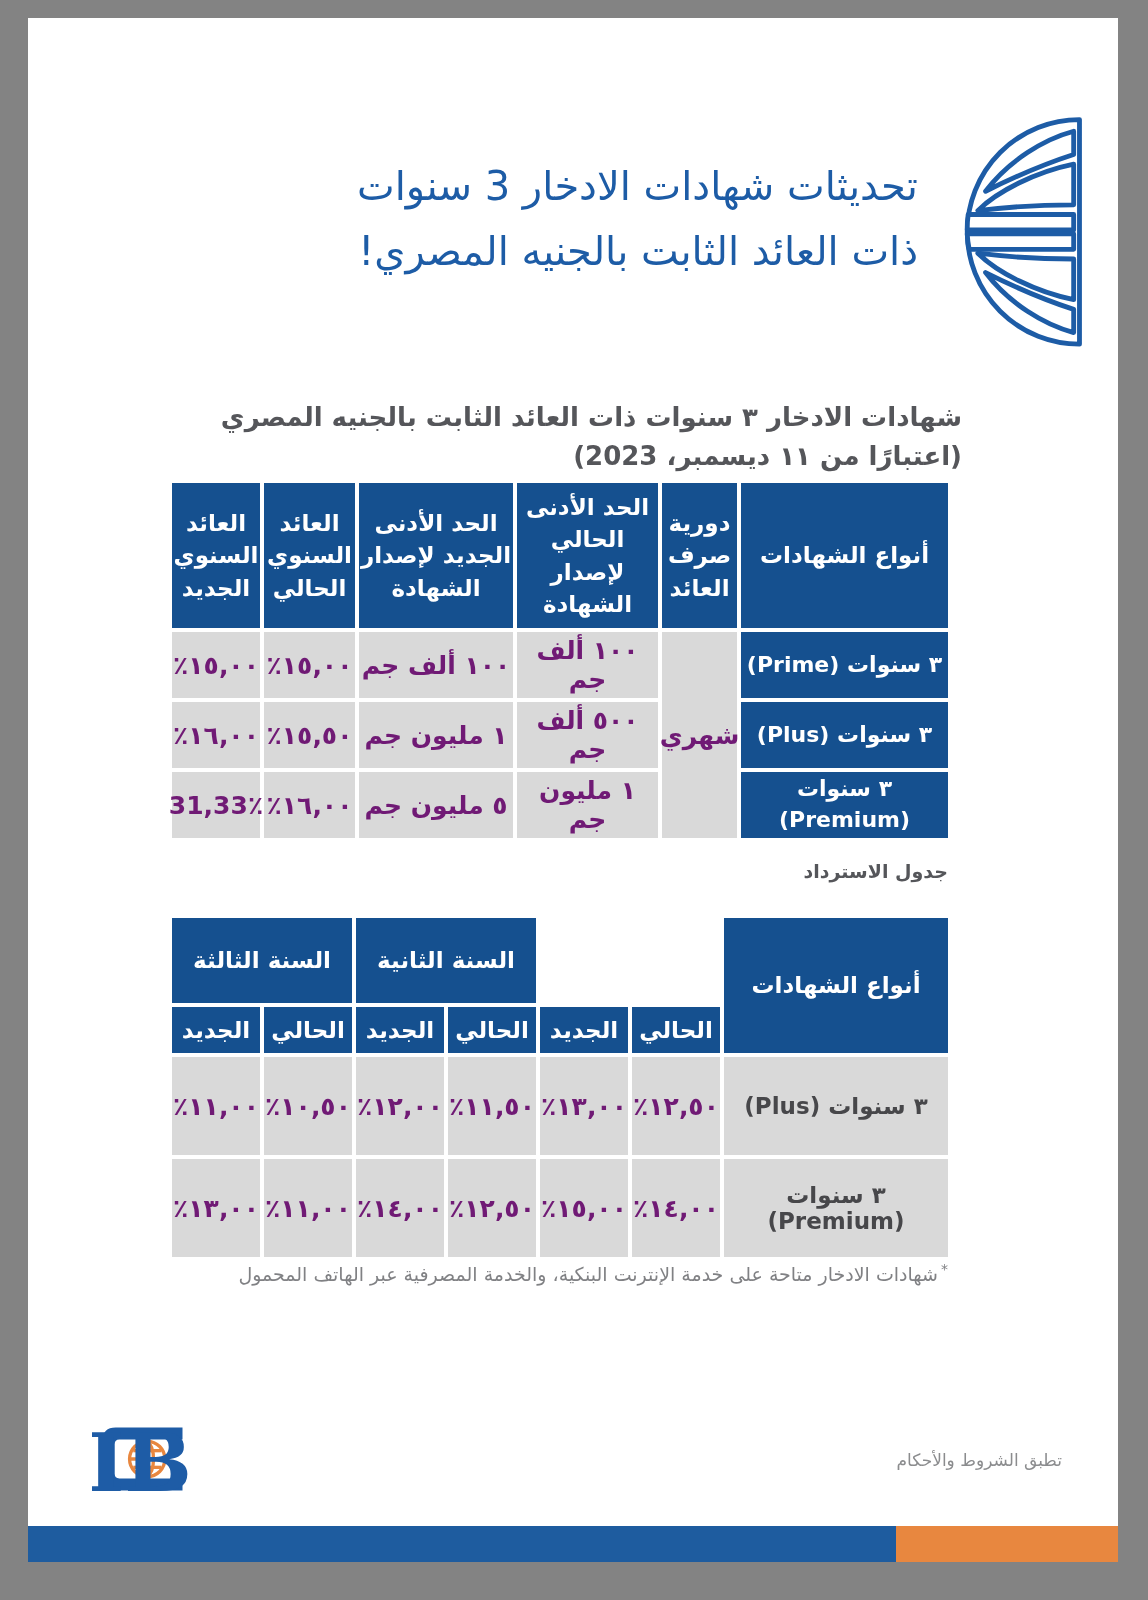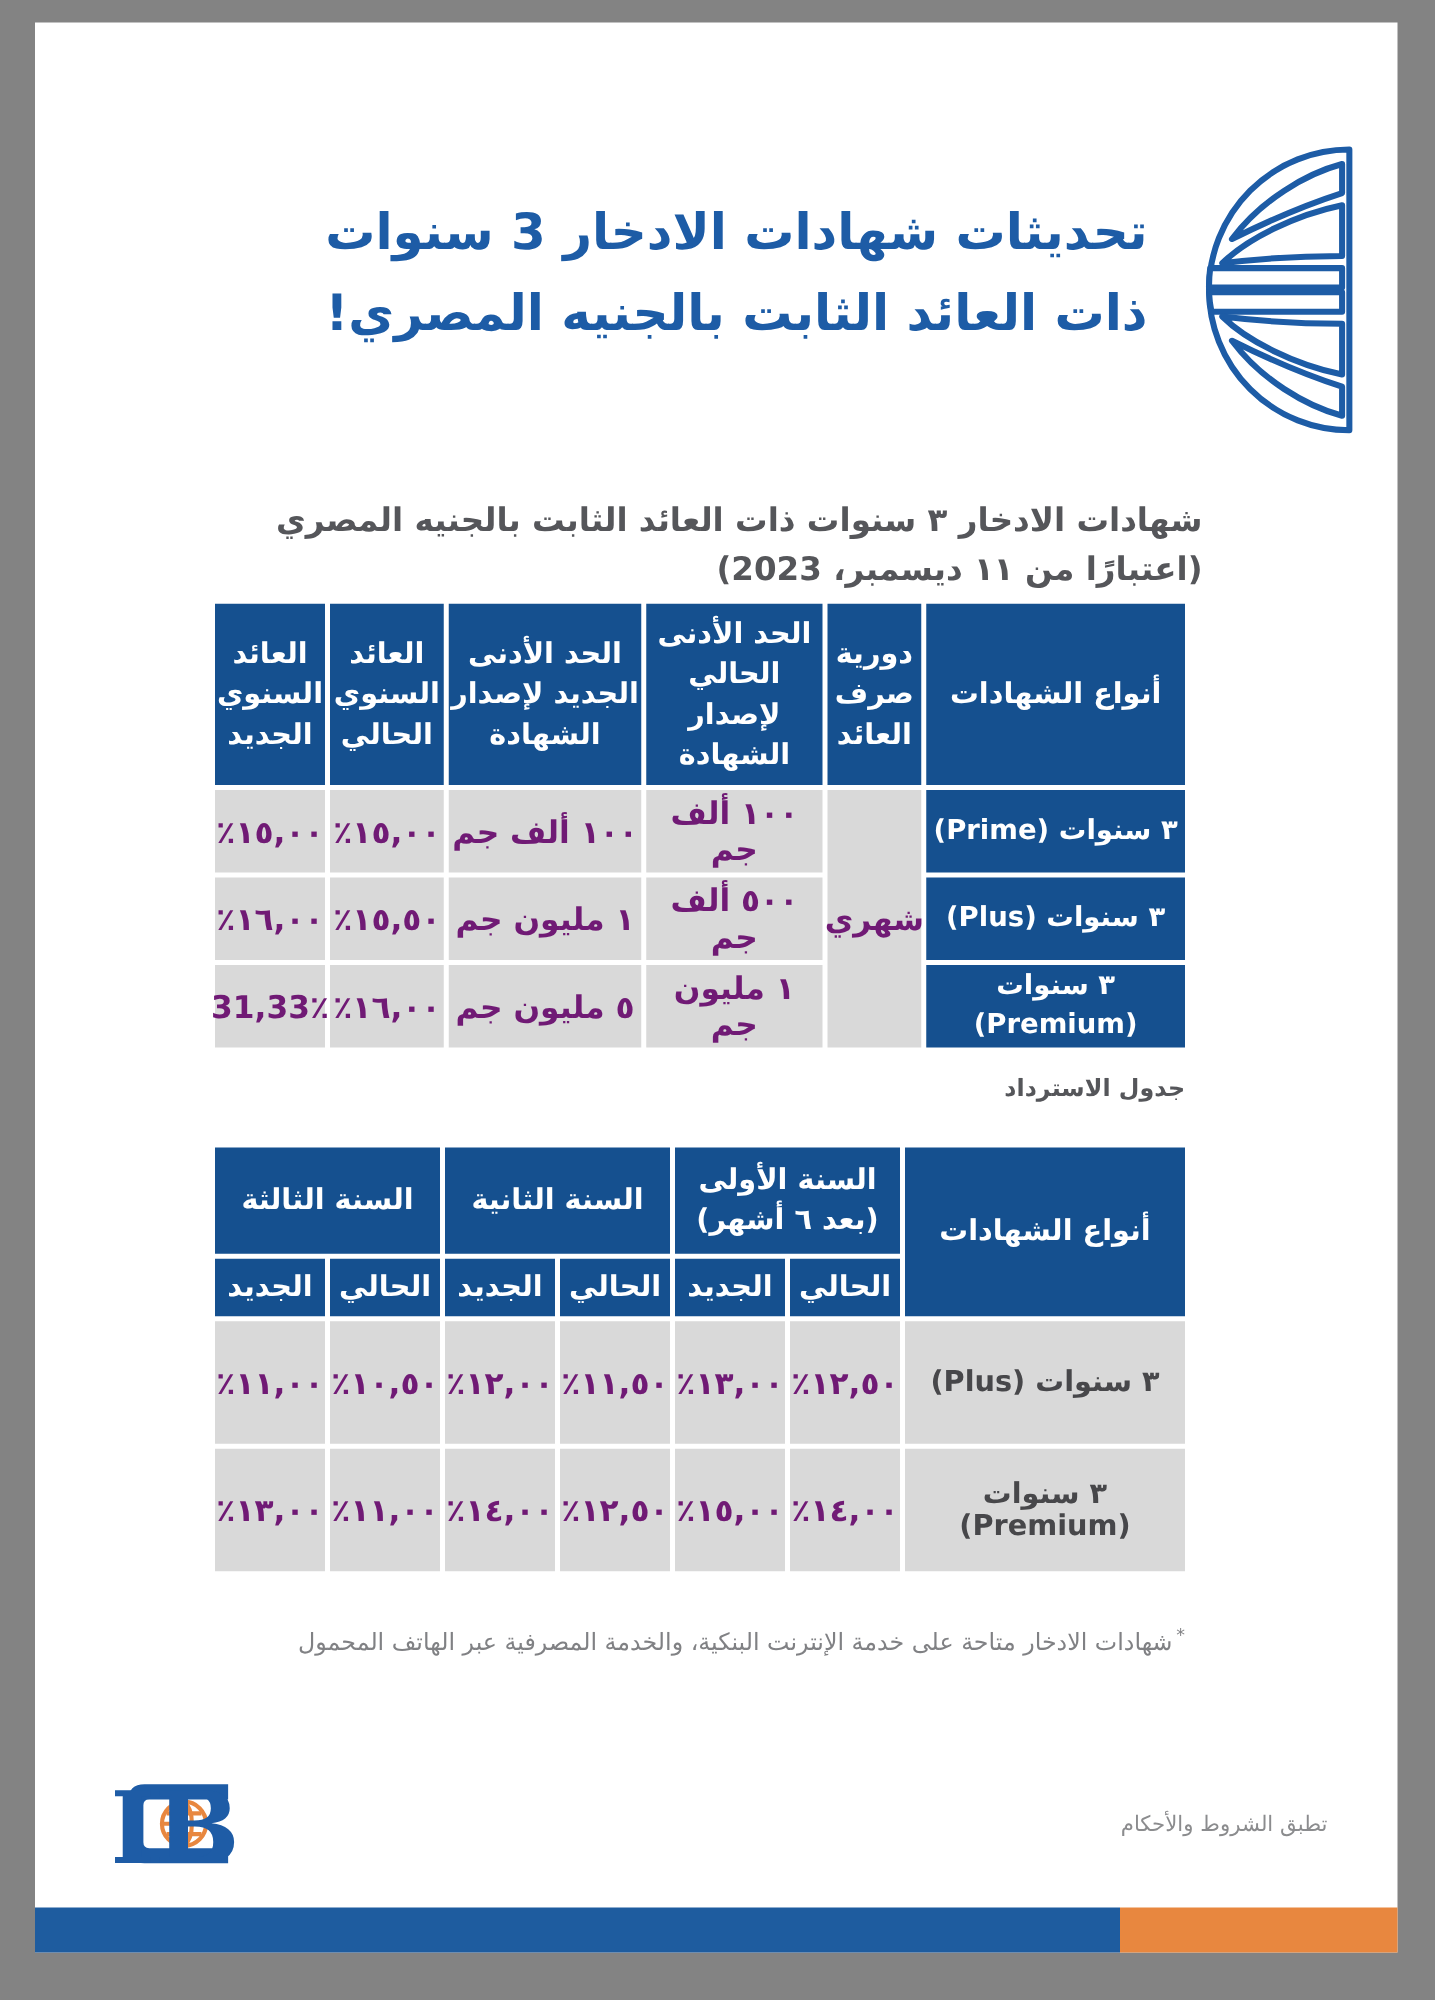--- a/index.html
+++ b/index.html
@@ -9,21 +9,21 @@
     font-family:"DejaVu Sans", sans-serif;
   }
   .page{
     position:absolute;left:28px;top:18px;width:1090px;height:1544px;
     background:#ffffff;direction:rtl;
   }
   
   .emblem{position:absolute;top:90px;right:32px;width:135px;height:242px;}
   .title{
     position:absolute;top:136px;right:200px;text-align:right;
-    color:#1d5ca6;font-weight:bold;font-size:40px;line-height:1.62;white-space:nowrap;
+    color:#1d5ca6;font-weight:normal;font-size:40px;line-height:1.62;white-space:nowrap;
   }
   .subtitle{
     position:absolute;top:380px;right:156px;text-align:right;
     color:#55565a;font-weight:bold;font-size:26px;line-height:1.5;
   }
   
   .grid{position:absolute;display:grid;gap:4px;}
   .t1{top:465px;right:170px;width:776px;
       grid-template-columns:207px 75px 141px 154px 91px 88px;
       grid-template-rows:145px 66px 66px 66px;}
@@ -43,21 +43,21 @@
   }
   .td.type2{font-size:23px;color:#47474a;}
   .yr1 div{line-height:1.35;}
   .section-title{
     position:absolute;top:842px;right:170px;text-align:right;
     color:#55565a;font-weight:bold;font-size:19px;
   }
   
   .footnote{
     position:absolute;top:1243px;right:170px;text-align:left;
-    color:#808184;font-size:19px;margin-top:40px;
+    color:#808184;font-size:19px;
   }
   .footnote sup{font-size:14px;margin-left:3px;}
   .terms{
     position:absolute;top:1432px;right:56px;
     color:#8b8c8e;font-size:17px;
   }
   .cib-logo{position:absolute;left:64px;top:1402px;width:220px;height:78px;}
   .footer-bar{
     position:absolute;left:0;right:0;bottom:0;height:36px;
     display:flex;direction:ltr;
@@ -117,26 +117,20 @@
     <div class="td" style="grid-area:4/3">١ مليون جم</div>
     <div class="td" style="grid-area:4/4">٥ مليون جم</div>
     <div class="td" style="grid-area:4/5">١٦,٠٠٪</div>
     <div class="td" style="grid-area:4/6">31,33٪</div>
   </div>
 
   <div class="section-title">جدول الاسترداد</div>
 
   <div class="grid t2">
     <div class="th" style="grid-row:1/span 2;grid-column:1">أنواع الشهادات</div>
-    <div class="th yr1" style="grid-row:1;grid-column:2/span 2">
-      <div>
-        <div>السنة الأولى</div>
-        <div>(بعد ٦ أشهر)</div>
-      </div>
-    </div>
     <div class="th" style="grid-row:1;grid-column:4/span 2">السنة الثانية</div>
     <div class="th" style="grid-row:1;grid-column:6/span 2">السنة الثالثة</div>
 
     <div class="th" style="grid-area:2/2">الحالي</div>
     <div class="th" style="grid-area:2/3">الجديد</div>
     <div class="th" style="grid-area:2/4">الحالي</div>
     <div class="th" style="grid-area:2/5">الجديد</div>
     <div class="th" style="grid-area:2/6">الحالي</div>
     <div class="th" style="grid-area:2/7">الجديد</div>
 

